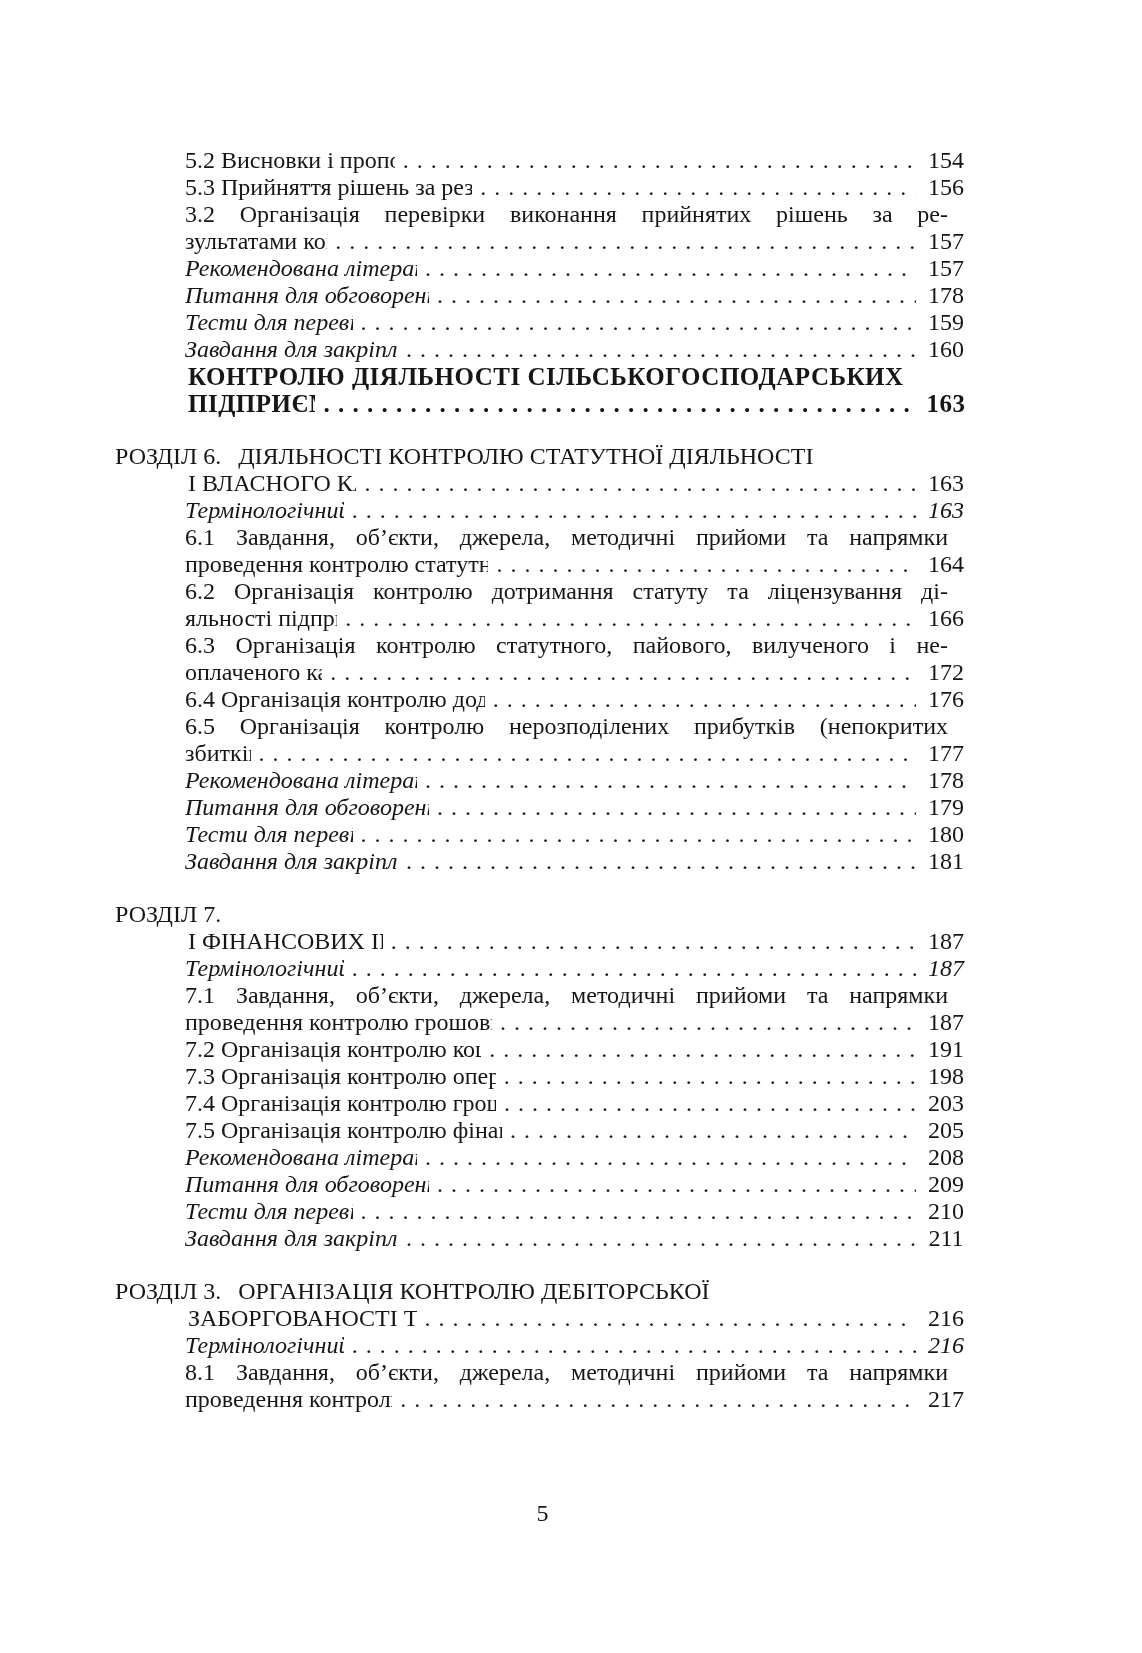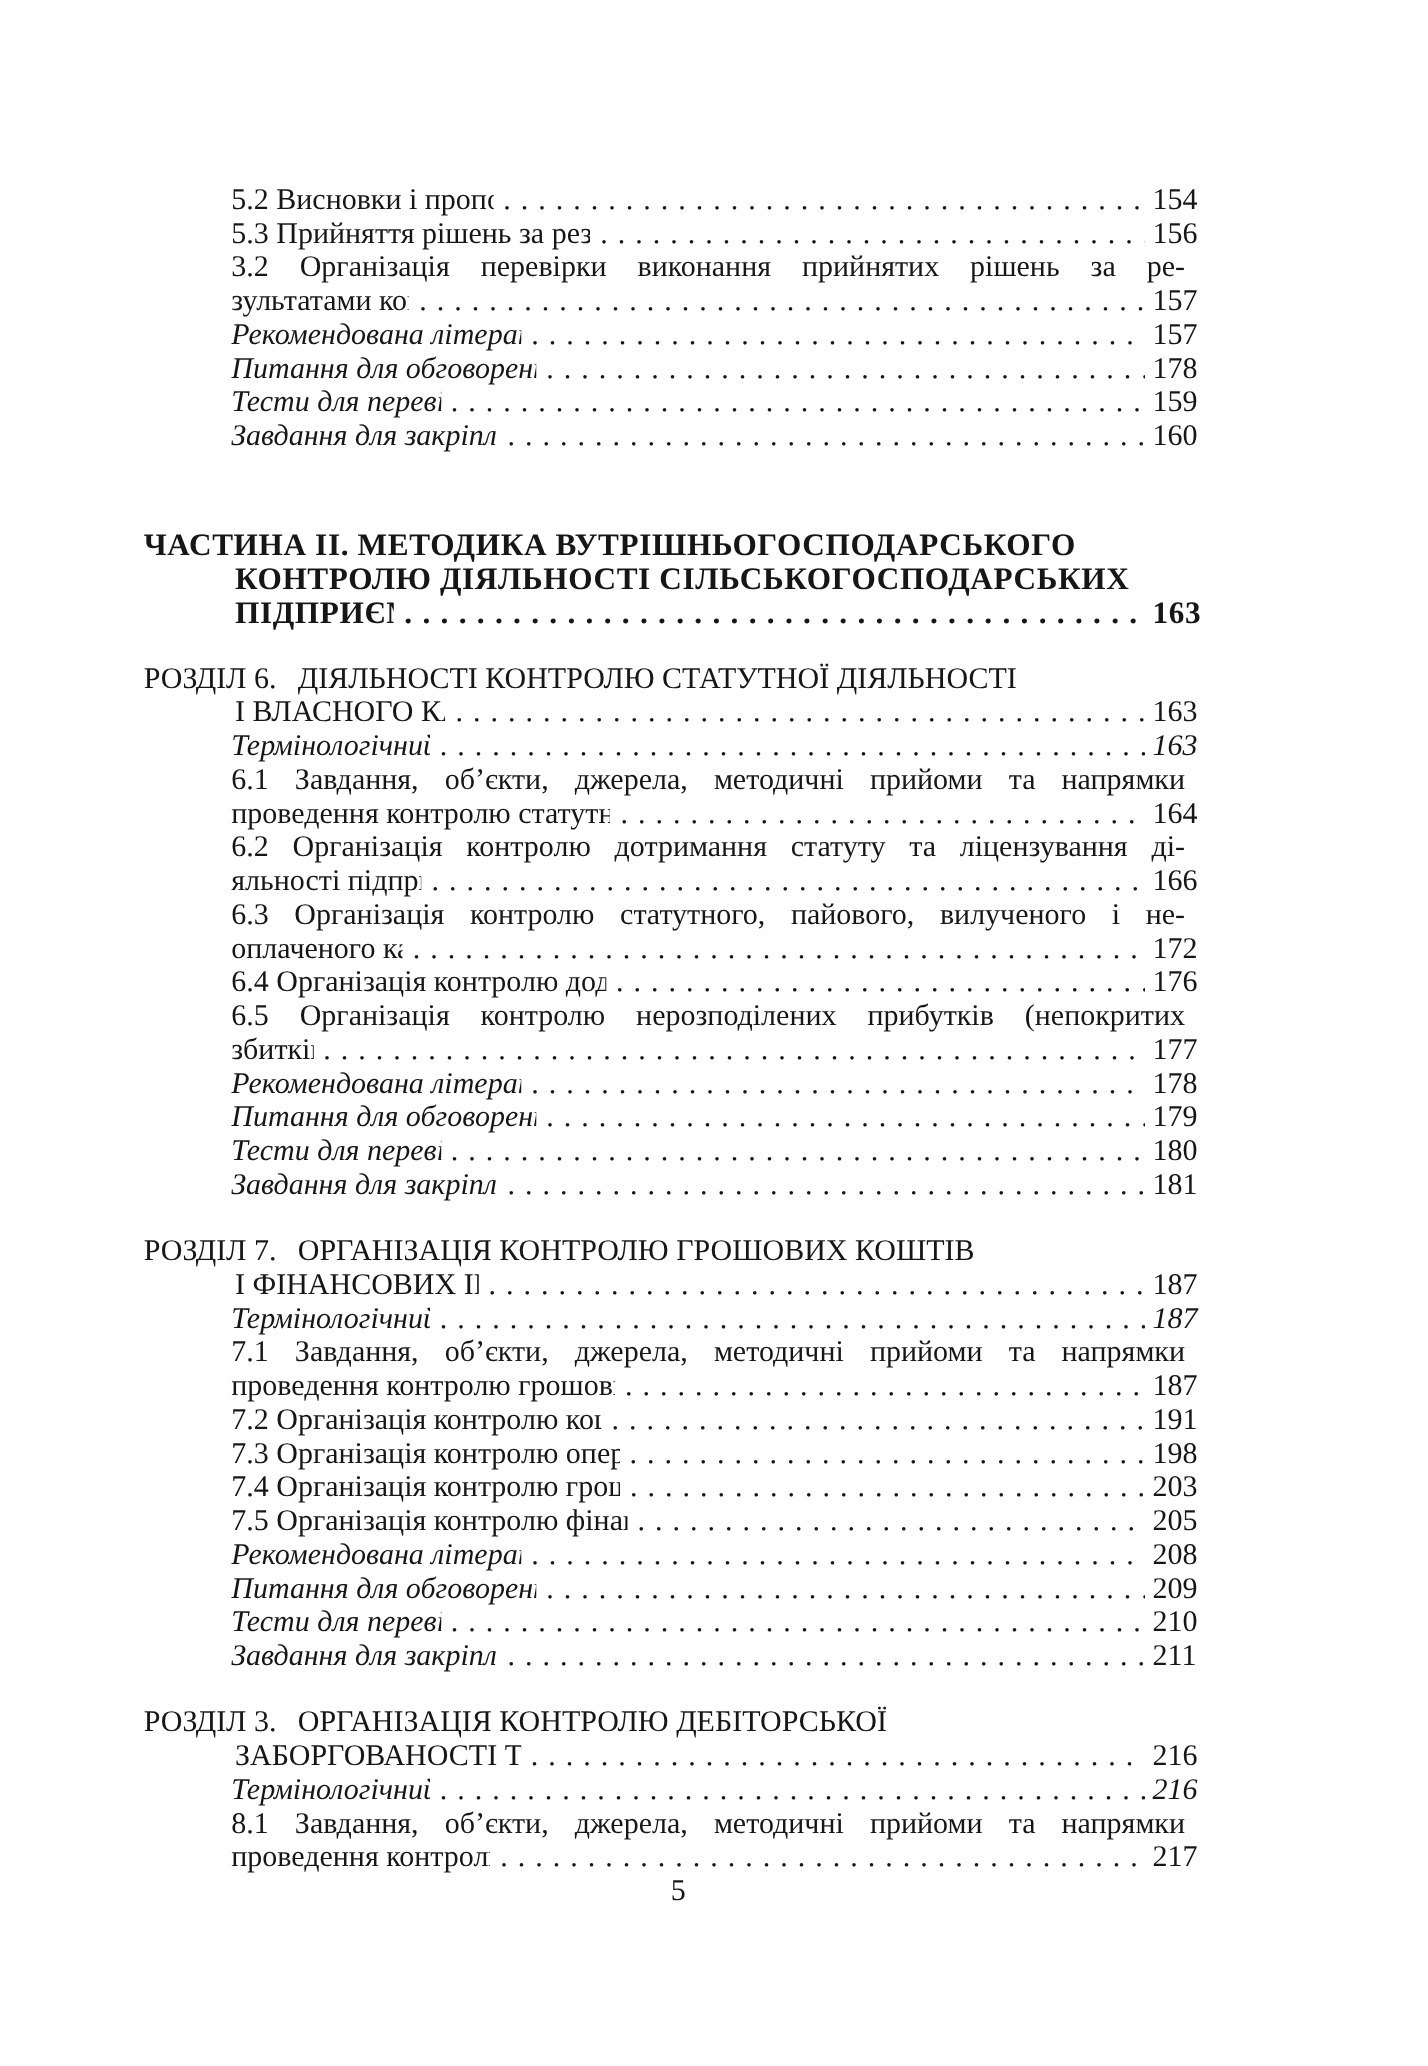--- a/index.html
+++ b/index.html
@@ -56,21 +56,21 @@
     min-width: 18px;
     font-style: normal;
   }
   .leader::after {
     content: ". . . . . . . . . . . . . . . . . . . . . . . . . . . . . . . . . . . . . . . . . . . . . . . . . . . . . . . . . . . . . . . .";
     letter-spacing: 1px;
   }
   .pagenum {
     flex: 0 0 auto;
     min-width: 48px;
-    text-align: left;
+    text-align: center;
     font-style: normal;
     font-weight: inherit;
   }
   .pagenum.italic { font-style: italic; }
   .footer {
     position: absolute;
     left: 115px;
     top: 1500px;
     width: 855px;
     text-align: center;
@@ -112,23 +112,20 @@
       <div class="toc-line ind-1 italic">
         <span class="text">Тести для перевірки знань</span>
         <span class="leader"></span>
         <span class="pagenum">159</span>
       </div>
       <div class="toc-line ind-1 italic">
         <span class="text">Завдання для закріплення матеріалу</span>
         <span class="leader"></span>
         <span class="pagenum">160</span>
       </div>
-      <div class="toc-line ind-0 bold gap-2">
-        <span class="text">ЧАСТИНА ІІ. МЕТОДИКА ВУТРІШНЬОГОСПОДАРСЬКОГО</span>
-      </div>
       <div class="toc-line ind-2 bold">
         <span class="text">КОНТРОЛЮ ДІЯЛЬНОСТІ СІЛЬСЬКОГОСПОДАРСЬКИХ</span>
       </div>
       <div class="toc-line ind-2 bold">
         <span class="text">ПІДПРИЄМСТВ</span>
         <span class="leader"></span>
         <span class="pagenum">163</span>
       </div>
       <div class="toc-line ind-0 gap-1">
         <span class="prefix">РОЗДІЛ 6.</span>
@@ -188,21 +185,20 @@
         <span class="leader"></span>
         <span class="pagenum">180</span>
       </div>
       <div class="toc-line ind-1 italic">
         <span class="text">Завдання для закріплення матеріалу</span>
         <span class="leader"></span>
         <span class="pagenum">181</span>
       </div>
       <div class="toc-line ind-0 gap-1">
         <span class="prefix">РОЗДІЛ 7.</span>
-        <span class="text">ОРГАНІЗАЦІЯ КОНТРОЛЮ ГРОШОВИХ КОШТІВ</span>
       </div>
       <div class="toc-line ind-2">
         <span class="text">І ФІНАНСОВИХ ІНВЕСТИЦІЙ</span>
         <span class="leader"></span>
         <span class="pagenum">187</span>
       </div>
       <div class="toc-line ind-1 italic">
         <span class="text">Термінологічний словник</span>
         <span class="leader"></span>
         <span class="pagenum italic">187</span>

